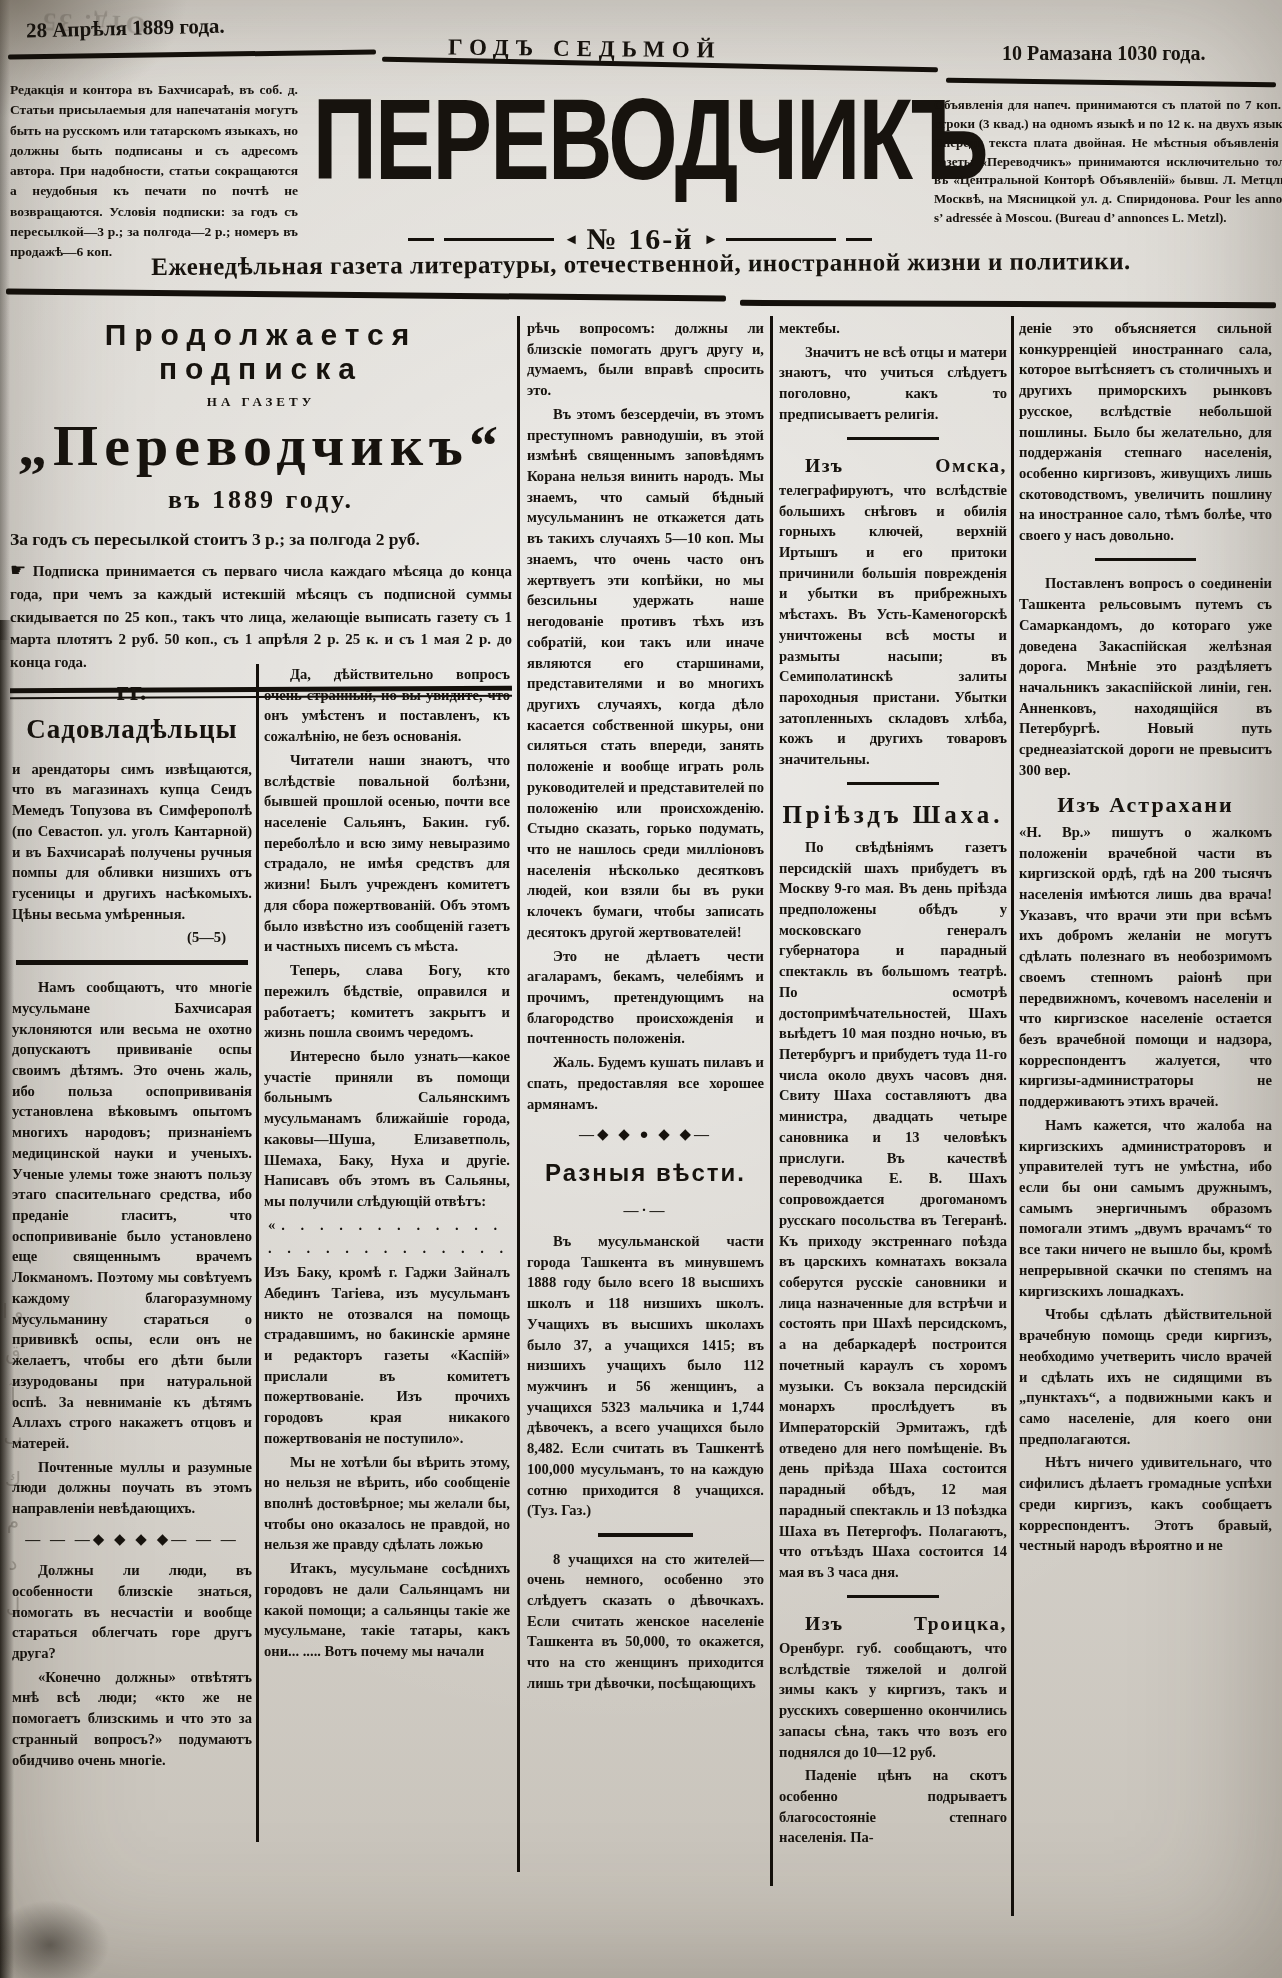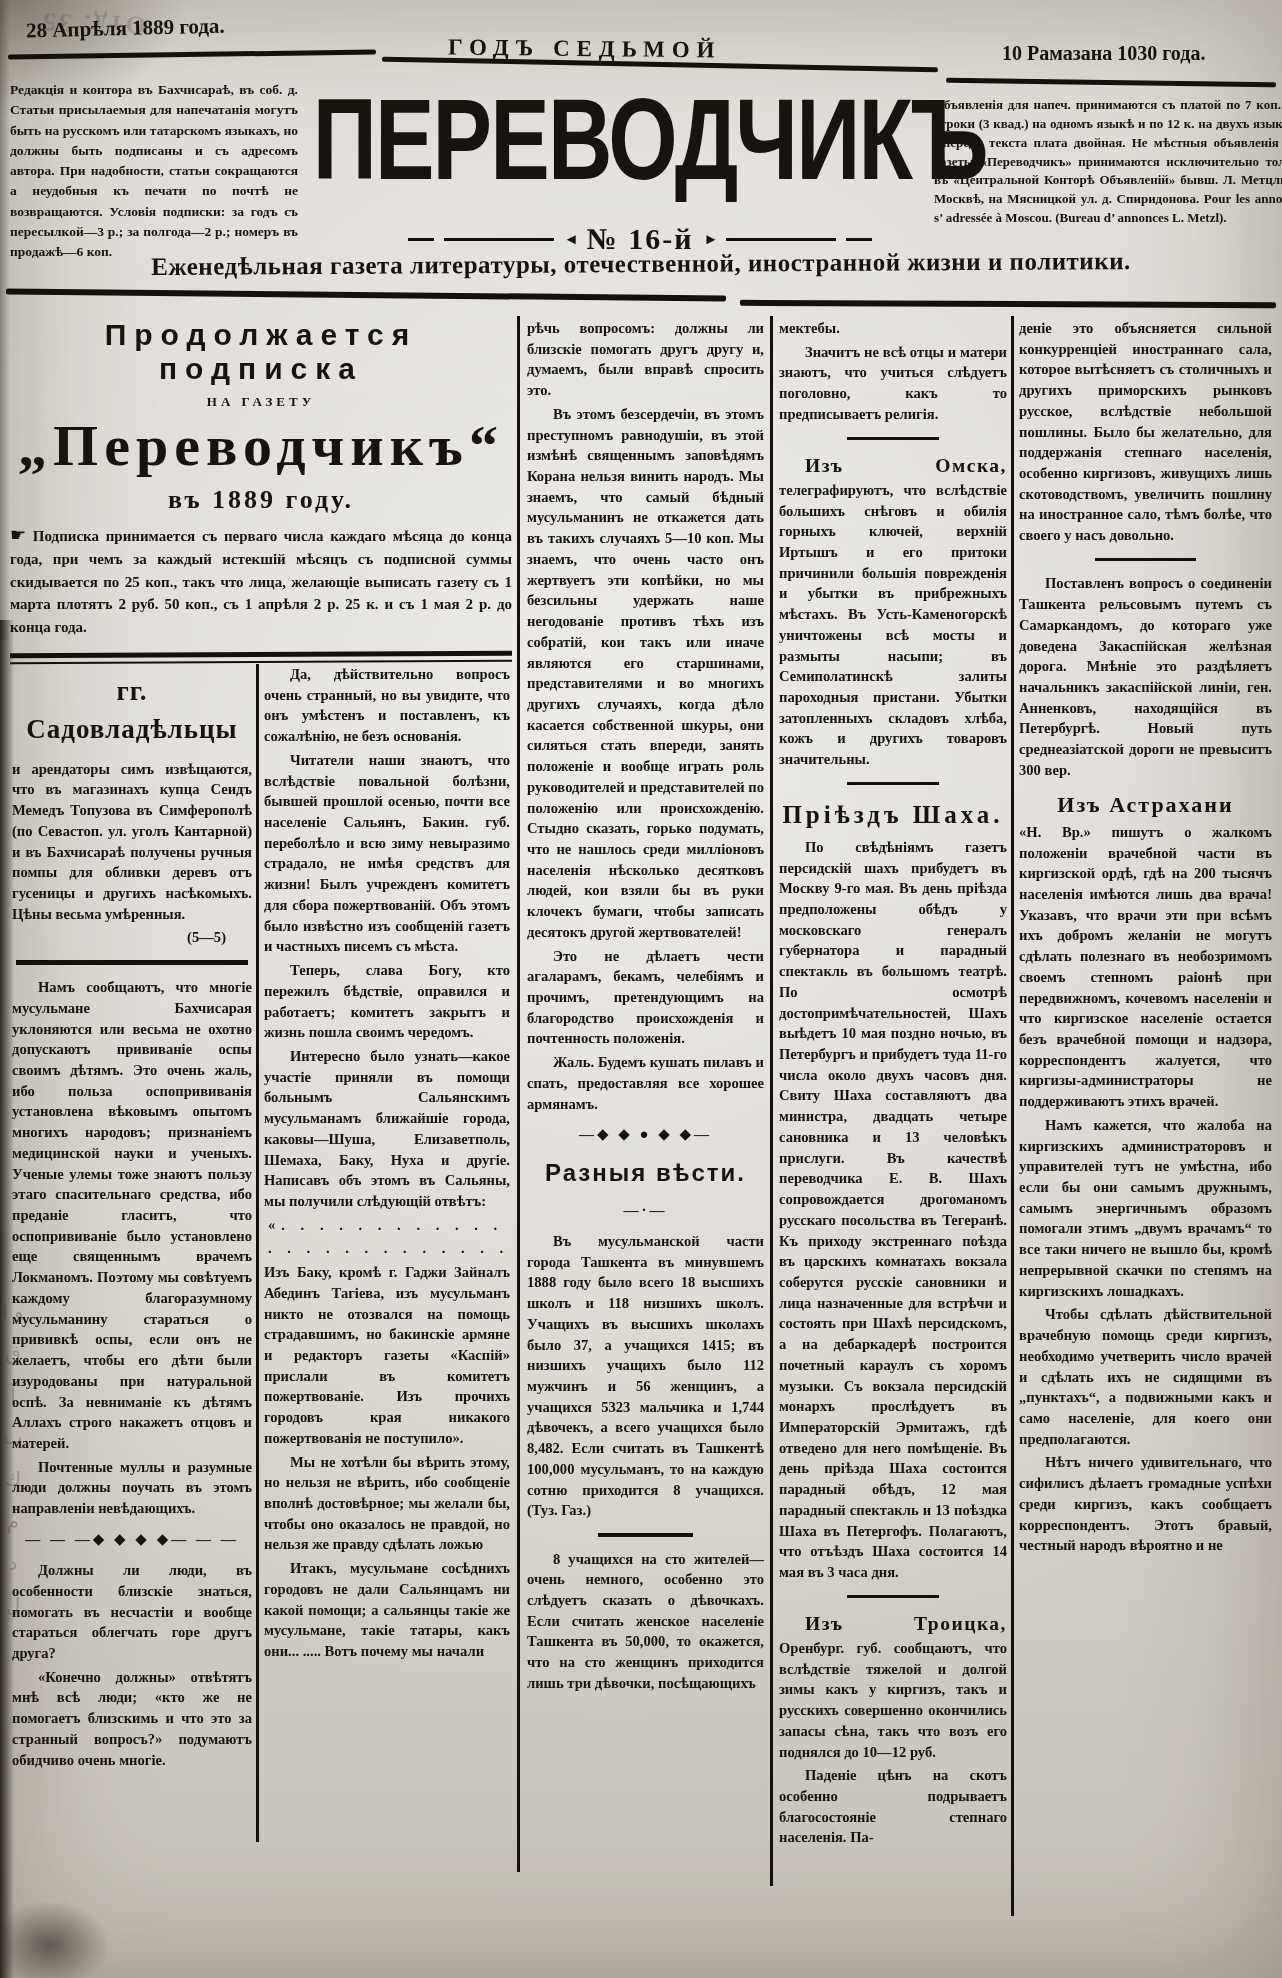--- a/index.html
+++ b/index.html
@@ -124,32 +124,33 @@
 
   <div class="subtitle">Еженедѣльная газета литературы, отечественной, иностранной жизни и политики.</div>
   <div class="hrule r4"></div>
   <div class="hrule r5"></div>
 
   <div class="ad">
     <div class="ad-line1">Продолжается подписка</div>
     <div class="ad-line2">НА ГАЗЕТУ</div>
     <div class="ad-title">„Переводчикъ“</div>
     <div class="ad-line3">въ 1889 году.</div>
+    <div class="ad-p1">За годъ съ пересылкой стоитъ 3 р.; за полгода 2 руб.</div>
     <div class="ad-p2"><span class="hand">☛</span> <span>Подписка принимается съ перваго числа каждаго мѣсяца до конца года, при чемъ за каждый истекшій мѣсяцъ съ подписной суммы скидывается по 25 коп., такъ что лица, желающіе выписать газету съ 1 марта плотятъ 2 руб. 50 коп., съ 1 апрѣля 2 р. 25 к. и съ 1 мая 2 р. до конца года.</span></div>
     <div class="ad-endrule"></div>
   </div>
 
   <div class="vrule v12"></div>
   <div class="vrule v23"></div>
   <div class="vrule v34"></div>
   <div class="vrule v45"></div>
 
   <div class="col col1">
       <div class="h-col">гг. Садовладѣльцы</div>
-      <div class="para noindent">и арендаторы симъ извѣщаются, что въ магазинахъ купца Сеидъ Мемедъ Топузова въ Симферополѣ (по Севастоп. ул. уголъ Кантарной) и въ Бахчисараѣ получены ручныя помпы для обливки деревъ отъ гусеницы и другихъ насѣкомыхъ. Цѣны весьма умѣренныя.</div>
+      <div class="para noindent">и арендаторы симъ извѣщаются, что въ магазинахъ купца Сеидъ Мемедъ Топузова въ Симферополѣ (по Севастоп. ул. уголъ Кантарной) и въ Бахчисараѣ получены ручныя помпы для обливки низшихъ отъ гусеницы и другихъ насѣкомыхъ. Цѣны весьма умѣренныя.</div>
       <div class="sig">(5—5)</div>
       <div class="rule full"></div>
       <div class="para">Намъ сообщаютъ, что многіе мусульмане Бахчисарая уклоняются или весьма не охотно допускаютъ прививаніе оспы своимъ дѣтямъ. Это очень жаль, ибо польза оспопрививанія установлена вѣковымъ опытомъ многихъ народовъ; признаніемъ медицинской науки и ученыхъ. Ученые улемы тоже знаютъ пользу этаго спасительнаго средства, ибо преданіе гласитъ, что оспопрививаніе было установлено еще священнымъ врачемъ Локманомъ. Поэтому мы совѣтуемъ каждому благоразумному мусульманину стараться о прививкѣ оспы, если онъ не желаетъ, чтобы его дѣти были изуродованы при натуральной оспѣ. За невниманіе къ дѣтямъ Аллахъ строго накажетъ отцовъ и матерей.</div>
       <div class="para">Почтенные муллы и разумные люди должны поучать въ этомъ направленіи невѣдающихъ.</div>
       <div class="ornament">— — —◆ ◆ ◆ ◆— — —</div>
       <div class="para">Должны ли люди, въ особенности близскіе знаться, помогать въ несчастіи и вообще стараться облегчать горе другъ друга?</div>
       <div class="para">«Конечно должны» отвѣтятъ мнѣ всѣ люди; «кто же не помогаетъ близскимь и что это за странный вопросъ?» подумаютъ обидчиво очень многіе.</div>
     </div>
   <div class="col col2">
       <div class="para">Да, дѣйствительно вопросъ очень странный, но вы увидите, что онъ умѣстенъ и поставленъ, къ сожалѣнію, не безъ основанія.</div>

